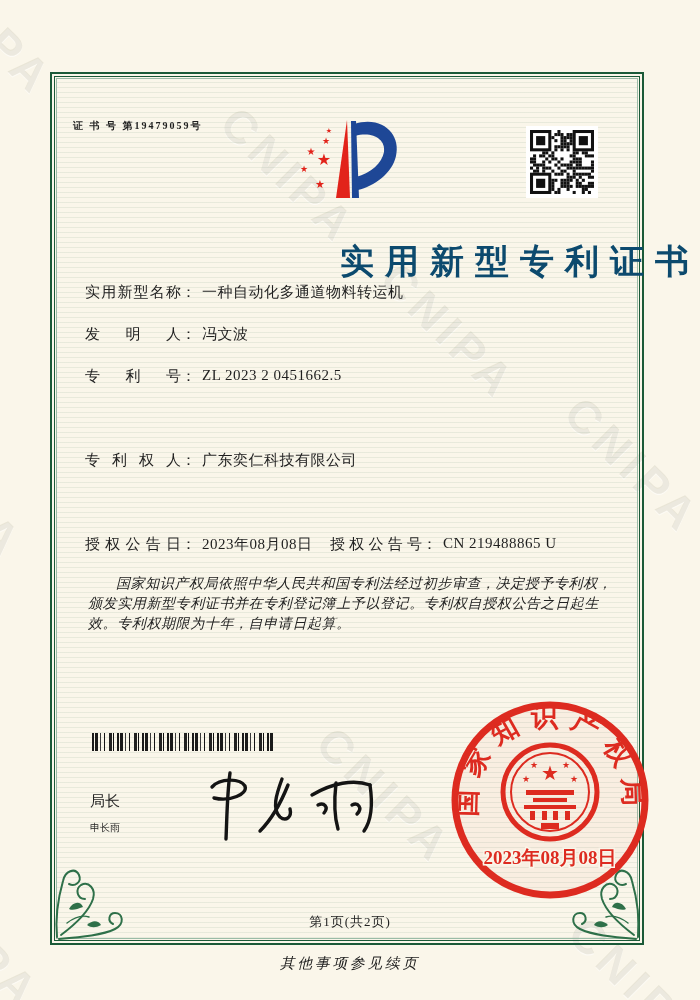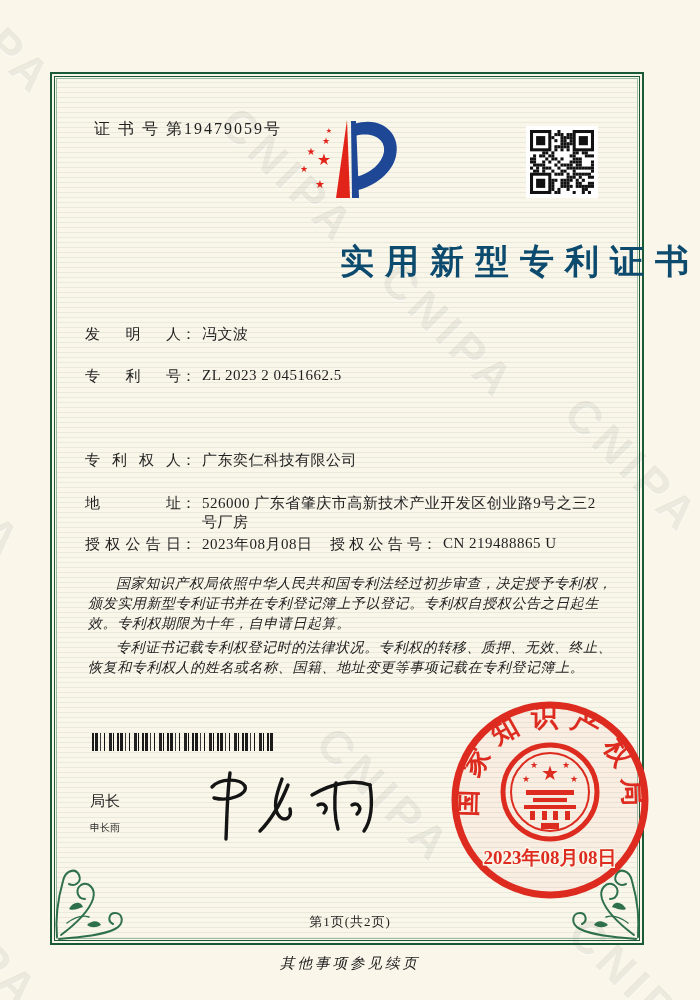--- a/index.html
+++ b/index.html
@@ -17,21 +17,21 @@
     text-shadow:1px 1px 0 rgba(255,255,255,0.5);
   }
   
   .frame{position:absolute;left:50px;top:72px;width:594px;height:873px;
     border:2px solid #1b5a38;box-sizing:border-box;padding:2px;}
   .frame2{border:1px solid #1b5a38;height:100%;box-sizing:border-box;padding:1px;}
   .frame3{border:1px solid #9bbca7;height:100%;box-sizing:border-box;
     background:repeating-linear-gradient(0deg,rgba(110,150,120,0.13) 0 1px,rgba(0,0,0,0) 1px 5px);}
   .flourish{position:absolute;width:94px;height:94px;}
   
-  .cert-no{position:absolute;left:94px;top:119px;font-size:16px;letter-spacing:2px;}
+  .cert-no{position:absolute;left:73px;top:119px;font-size:10px;letter-spacing:2px;font-weight:bold;}
   .logo{position:absolute;left:288px;top:106px;width:124px;height:98px;}
   .qr{position:absolute;left:526px;top:126px;width:72px;height:72px;background:#fff;
     display:flex;align-items:center;justify-content:center;}
   .title{position:absolute;left:0;top:219px;width:100%;text-align:right;
     font-size:34px;font-weight:700;letter-spacing:11px;color:#0c4a6e;margin-top:20px;}
   
   .row{position:absolute;left:85px;font-size:15px;white-space:nowrap;}
   .lbl{display:inline-block;width:96px;text-align:justify;text-align-last:justify;vertical-align:top;}
   .colon{vertical-align:top;}
   .val{margin-left:6px;letter-spacing:0.5px;vertical-align:top;}
@@ -282,42 +282,41 @@
           <rect x="48" y="6" width="9" height="9"></rect>
           <rect x="0" y="42" width="21" height="21"></rect>
           <rect x="3" y="45" width="15" height="15" fill="#fff"></rect>
           <rect x="6" y="48" width="9" height="9"></rect>
         </g>
       </svg>
   </div>
 
   <div class="title">实用新型专利证书</div>
 
+  <div class="row" style="top:283px">
+    <span class="lbl">实用新型名称</span><span class="colon">：</span><span class="val">一种自动化多通道物料转运机</span>
+  </div>
   <div class="row" style="top:325px">
     <span class="lbl">发明人</span><span class="colon">：</span><span class="val">冯文波</span>
   </div>
   <div class="row" style="top:367px">
     <span class="lbl">专利号</span><span class="colon">：</span><span class="val">ZL 2023 2 0451662.5</span>
   </div>
   <div class="row" style="top:451px">
     <span class="lbl">专利权人</span><span class="colon">：</span><span class="val">广东奕仁科技有限公司</span>
-  </div>
-  <div class="row" style="top:494px">
-    <span class="lbl">地址</span><span class="colon">：</span><span class="val val-wrap">526000 广东省肇庆市高新技术产业开发区创业路9号之三2号厂房</span>
   </div>
   <div class="row" style="top:535px">
     <span class="lbl">授权公告日</span><span class="colon">：</span><span class="val">2023年08月08日</span>
     <span class="grant-no">
       <span class="lbl">授权公告号</span><span class="colon">：</span><span class="val">CN 219488865 U</span>
     </span>
   </div>
 
   <div class="paras">
     <p>国家知识产权局依照中华人民共和国专利法经过初步审查，决定授予专利权，颁发实用新型专利证书并在专利登记簿上予以登记。专利权自授权公告之日起生效。专利权期限为十年，自申请日起算。</p>
-    <p>专利证书记载专利权登记时的法律状况。专利权的转移、质押、无效、终止、恢复和专利权人的姓名或名称、国籍、地址变更等事项记载在专利登记簿上。</p>
   </div>
 
   <div class="barcode"></div>
 
   <div class="sig-title">局长</div>
   <div class="sig-name">申长雨</div>
   <svg class="sig-script" viewBox="0 0 200 84">
     <g fill="none" stroke="#141414" stroke-width="3.4" stroke-linecap="round" stroke-linejoin="round">
       <path d="M34,10 C31,32 31,54 30,76"></path>
       <path d="M16,24 C24,15 44,15 49,23 C52,31 34,39 18,35"></path>

